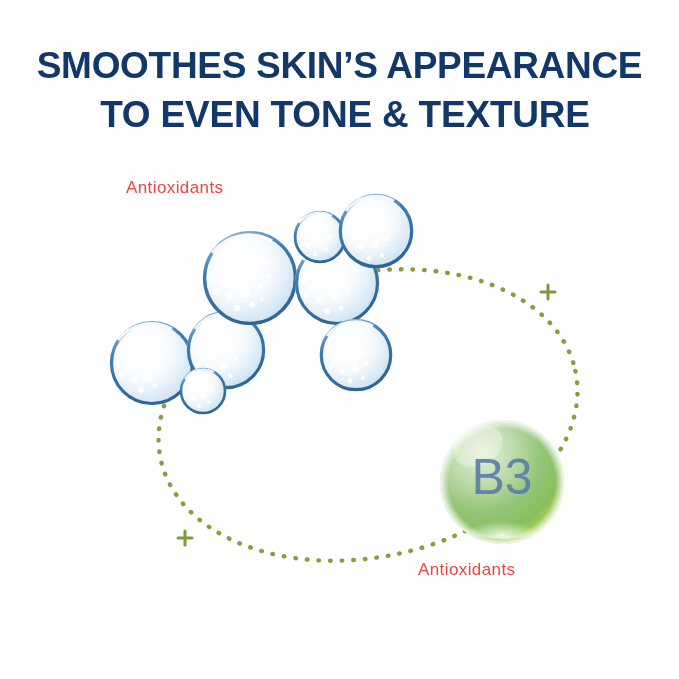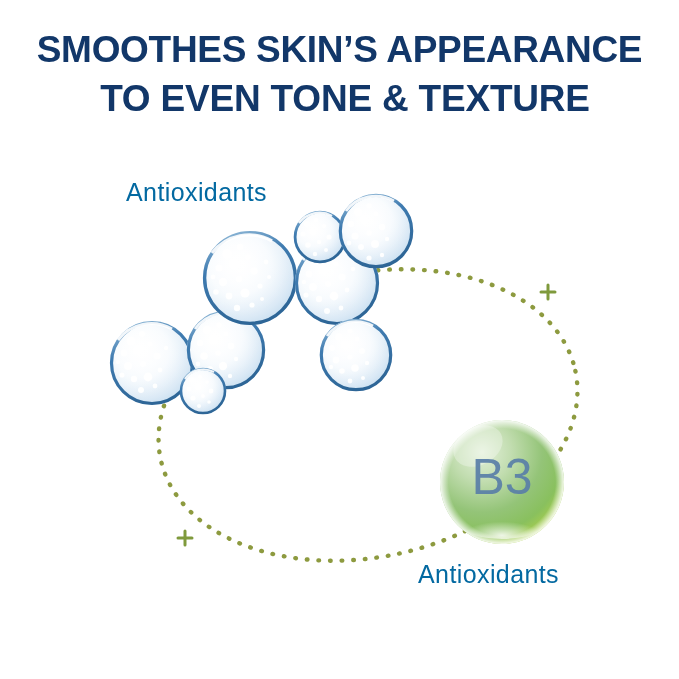--- a/index.html
+++ b/index.html
@@ -28,29 +28,29 @@
     font-family: "Liberation Sans", sans-serif;
     font-weight: 600;
     font-size: 37px;
     letter-spacing: 0.2px;
     line-height: 1.32;
     white-space: nowrap;
   }
   .headline .line {
     display: block;
   }
-  .headline .line-1 { letter-spacing: -0.3px; }
+  .headline .line-1 { letter-spacing: -0.3px; margin-top: 16px; }
   .headline .line-2 { letter-spacing: -0.2px; padding-left: 11px; }
 
   .label {
     position: absolute;
-    color: #0369a1;
+    color: #ef4444;
     font-family: "Liberation Sans", sans-serif;
     font-weight: 400;
-    font-size: 25px;
+    font-size: 17px;
     letter-spacing: 0.4px;
     white-space: nowrap;
   }
   .label-antioxidants {
     left: 126px;
     top: 178px;
   }
   .label-niacinamide {
     left: 418px;
     top: 560px;

